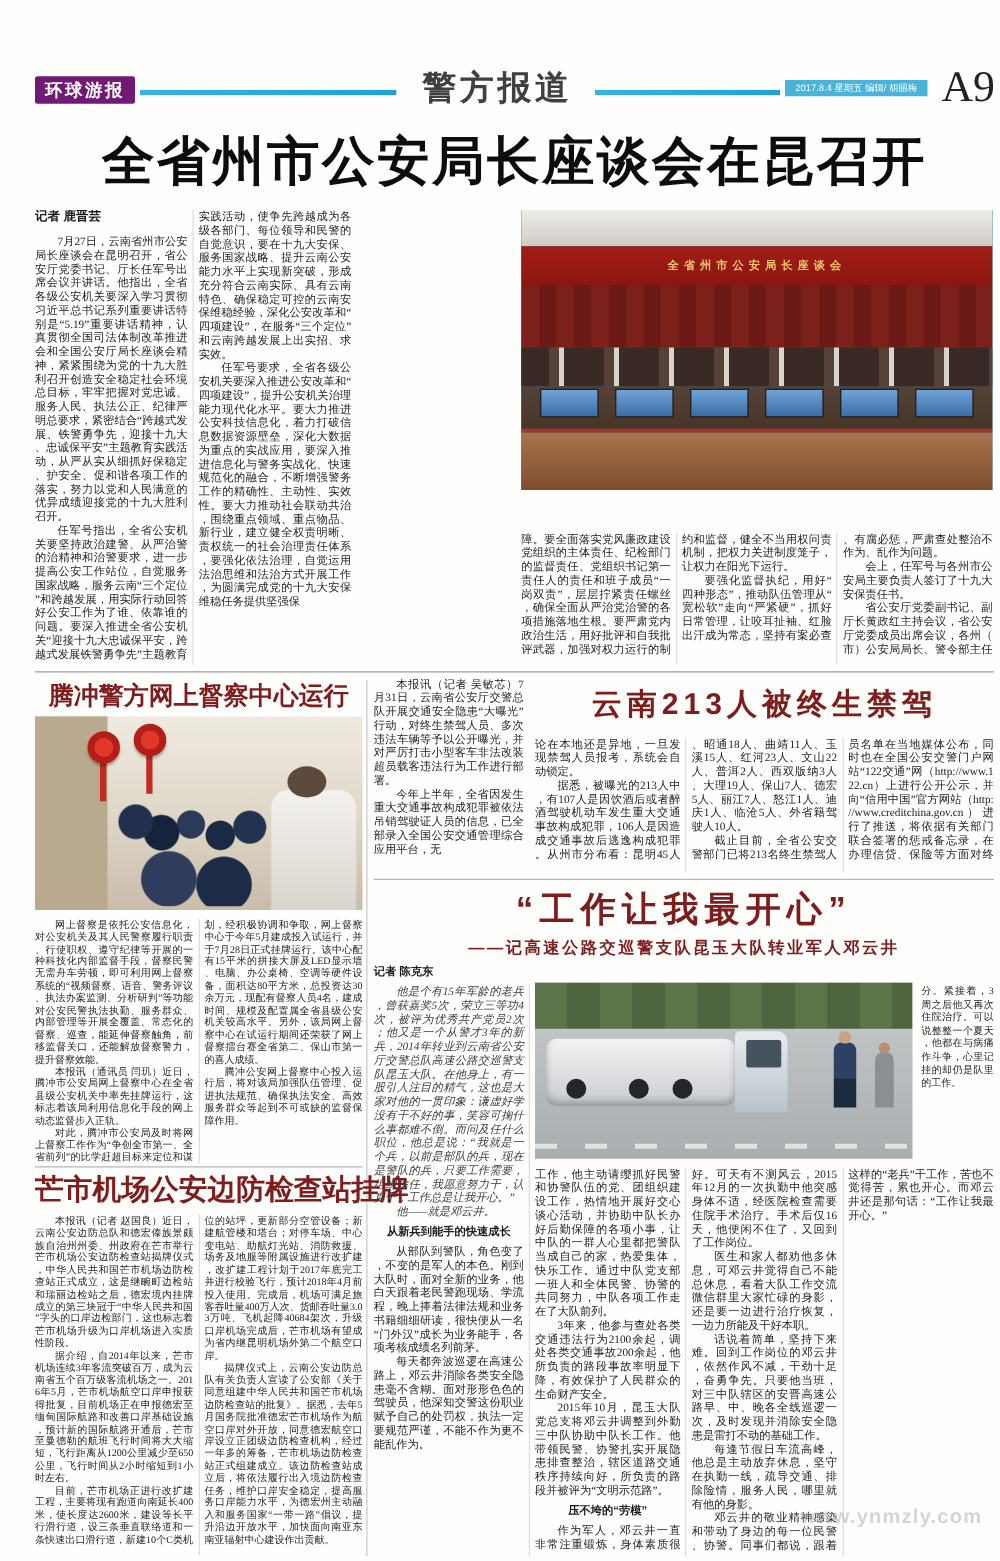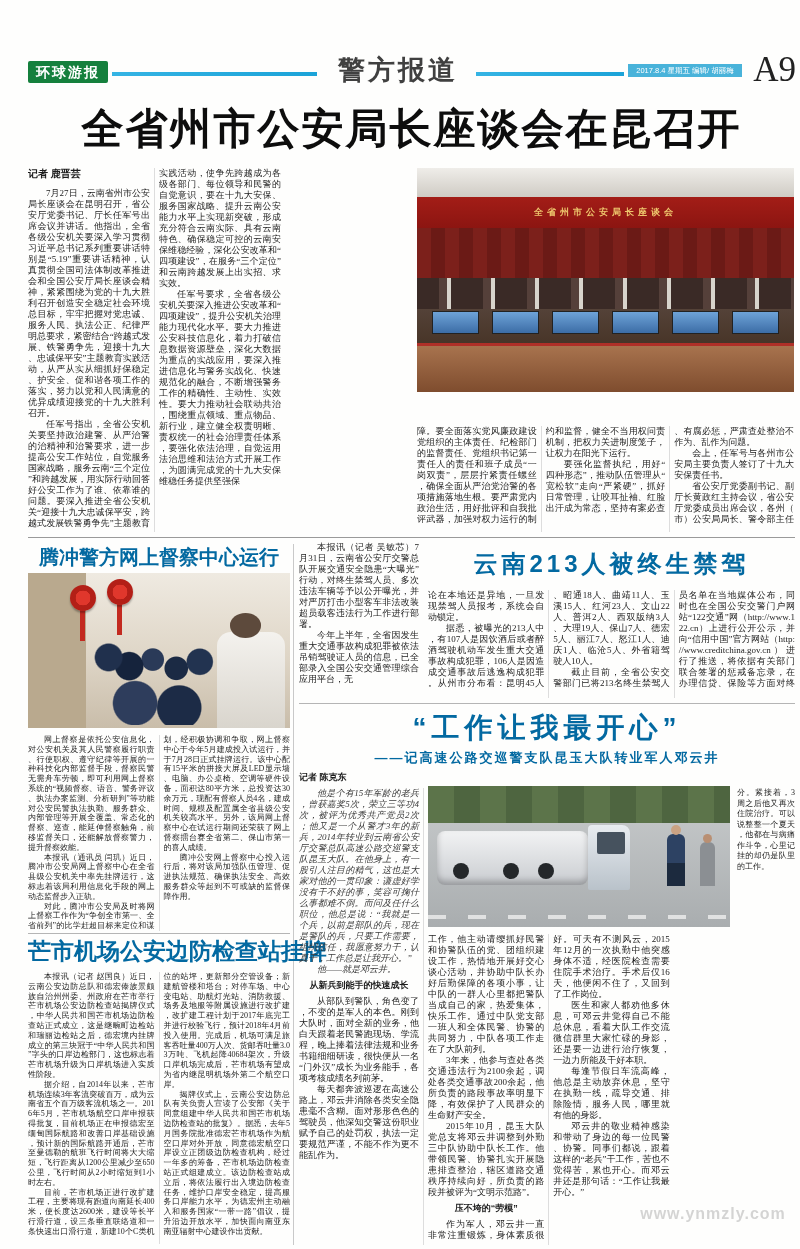--- a/index.html
+++ b/index.html
@@ -2,40 +2,40 @@
 <html><head>
 <meta charset="utf-8">
 <style>
   html,body{margin:0;padding:0;background:#e9e7e2;}
   .page{position:relative;width:800px;height:1249px;background:#fefefd;margin:0 auto;
         font-family:"Liberation Serif","DejaVu Serif",serif;color:#1c1c1c;overflow:hidden;
         box-shadow:0 0 6px rgba(0,0,0,.25);}
   .abs{position:absolute;}
 
   
-  .masthead{left:28px;top:61px;width:80px;height:22px;background:#15803d;color:#fff;
+  .masthead{left:28px;top:61px;width:80px;height:22px;background:#701a75;color:#fff;
             font-family:"Liberation Sans","DejaVu Sans",sans-serif;font-weight:bold;
             font-size:14px;line-height:22px;text-align:center;letter-spacing:2px;border-radius:2px;}
   .hrule{height:4px;background:linear-gradient(90deg,#35b4e4,#1ba3d8);top:72px;}
   .rule-l{left:112px;width:205px;}
   .rule-r{left:476px;width:148px;}
   .section-title{left:320px;top:52px;width:156px;height:36px;text-align:center;
             font-family:"Liberation Sans","DejaVu Sans",sans-serif;font-weight:900;
             font-size:27px;line-height:36px;color:#404040;letter-spacing:3px;}
   .datebox{left:628px;top:64px;width:114px;height:13px;background:#49b3da;color:#fff;
             font-size:7.5px;line-height:13px;text-align:center;
             font-family:"Liberation Sans","DejaVu Sans",sans-serif;}
   .pageno{left:742px;top:50px;width:54px;height:40px;font-family:"Liberation Serif","DejaVu Serif",serif;
             font-size:35px;line-height:40px;color:#222;text-align:right;}
 
   
   .main-headline{left:28px;top:100px;width:767px;height:58px;text-align:center;
             font-family:"Liberation Sans","DejaVu Sans",sans-serif;font-weight:900;
             font-size:42px;line-height:58px;color:#0d0d0d;letter-spacing:2px;white-space:nowrap;}
-  .h-med{font-family:"Liberation Sans","DejaVu Sans",sans-serif;font-weight:900;color:#0369a1;
+  .h-med{font-family:"Liberation Sans","DejaVu Sans",sans-serif;font-weight:900;color:#7f1d1d;
             text-align:center;white-space:nowrap;}
 
   
   .flow{column-gap:9px;column-rule:1px solid #ddd;column-fill:auto;overflow:hidden;}
   .flow-3{column-count:3;}
   .flow-2{column-count:2;}
   .flow p, .onecol p{margin:0;text-indent:2em;text-align:justify;word-break:break-all;line-break:anywhere;}
   .body-t{font-size:9px;line-height:11px;}
   .dense{font-size:8px;line-height:9.8px;}
   .onecol{overflow:hidden;}
@@ -233,20 +233,21 @@
   <div class="abs onecol side-t" style="left:737px;top:788px;width:58px;height:139px;">
       <p class="cont">分。紧接着，3周之后他又再次住院治疗。可以说整整一个夏天，他都在与病痛作斗争，心里记挂的却仍是队里的工作。</p>
     </div>
   <div class="abs flow flow-3 body-t" style="left:428px;top:934px;width:367px;height:311px;">
       <p class="cont">工作，他主动请缨抓好民警和协警队伍的党、团组织建设工作，热情地开展好交心谈心活动，并协助中队长办好后勤保障的各项小事，让中队的一群人心里都把警队当成自己的家，热爱集体，快乐工作。通过中队党支部一班人和全体民警、协警的共同努力，中队各项工作走在了大队前列。</p>
       <p>3年来，他参与查处各类交通违法行为2100余起，调处各类交通事故200余起，他所负责的路段事故率明显下降，有效保护了人民群众的生命财产安全。</p>
       <p>2015年10月，昆玉大队党总支将邓云井调整到外勤三中队协助中队长工作。他带领民警、协警扎实开展隐患排查整治，辖区道路交通秩序持续向好，所负责的路段并被评为“文明示范路”。</p>
       <p class="subhead">压不垮的“劳模”</p>
       <p>作为军人，邓云井一直非常注重锻炼，身体素质很好。可天有不测风云，2015年12月的一次执勤中他突感身体不适，经医院检查需要住院手术治疗。手术后仅16天，他便闲不住了，又回到了工作岗位。</p>
       <p>医生和家人都劝他多休息，可邓云井觉得自己不能总休息，看着大队工作交流微信群里大家忙碌的身影，还是要一边进行治疗恢复，一边力所能及干好本职。</p>
+      <p>话说着简单，坚持下来难。回到工作岗位的邓云井，依然作风不减，干劲十足，奋勇争先。只要他当班，对三中队辖区的安晋高速公路早、中、晚各全线巡逻一次，及时发现并消除安全隐患是雷打不动的基础工作。</p>
       <p>每逢节假日车流高峰，他总是主动放弃休息，坚守在执勤一线，疏导交通、排除险情，服务人民，哪里就有他的身影。</p>
       <p>邓云井的敬业精神感染和带动了身边的每一位民警、协警。同事们都说，跟着这样的“老兵”干工作，苦也不觉得苦，累也开心。而邓云井还是那句话：“工作让我最开心。”</p>
     </div>
 
   <div class="abs watermark">
     <div class="w2">www.ynmzly.com</div>
   </div>
 
 </div>
 

